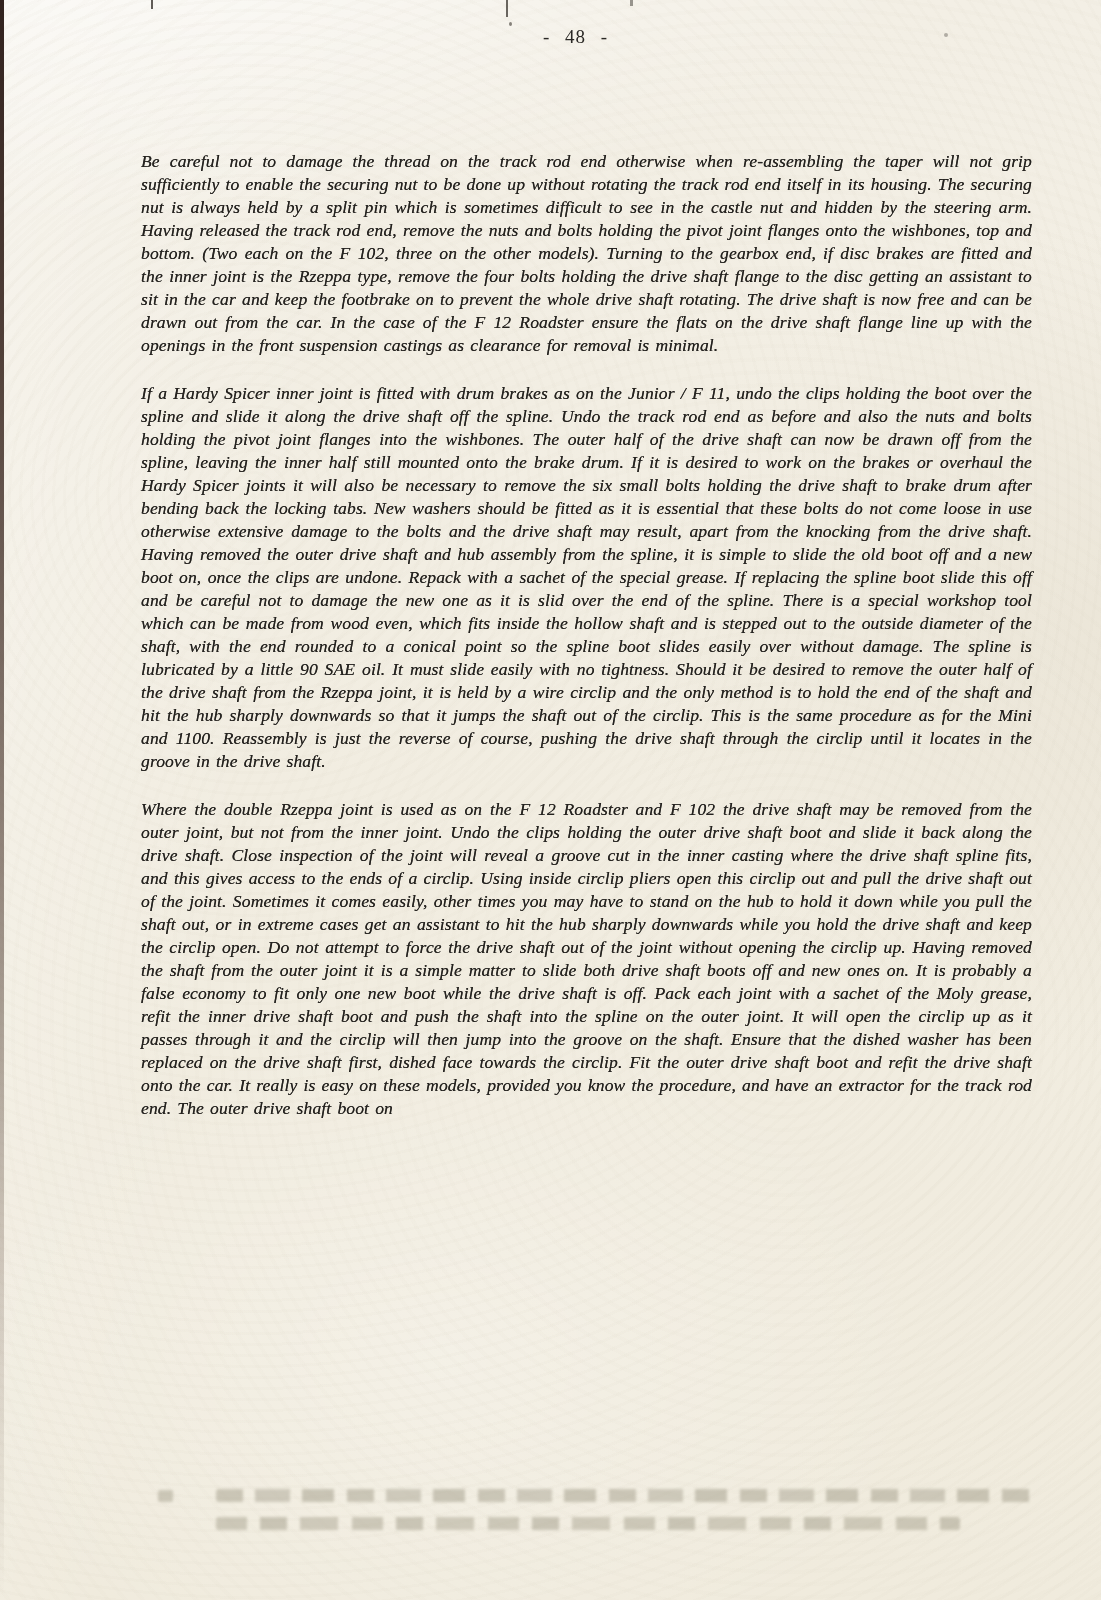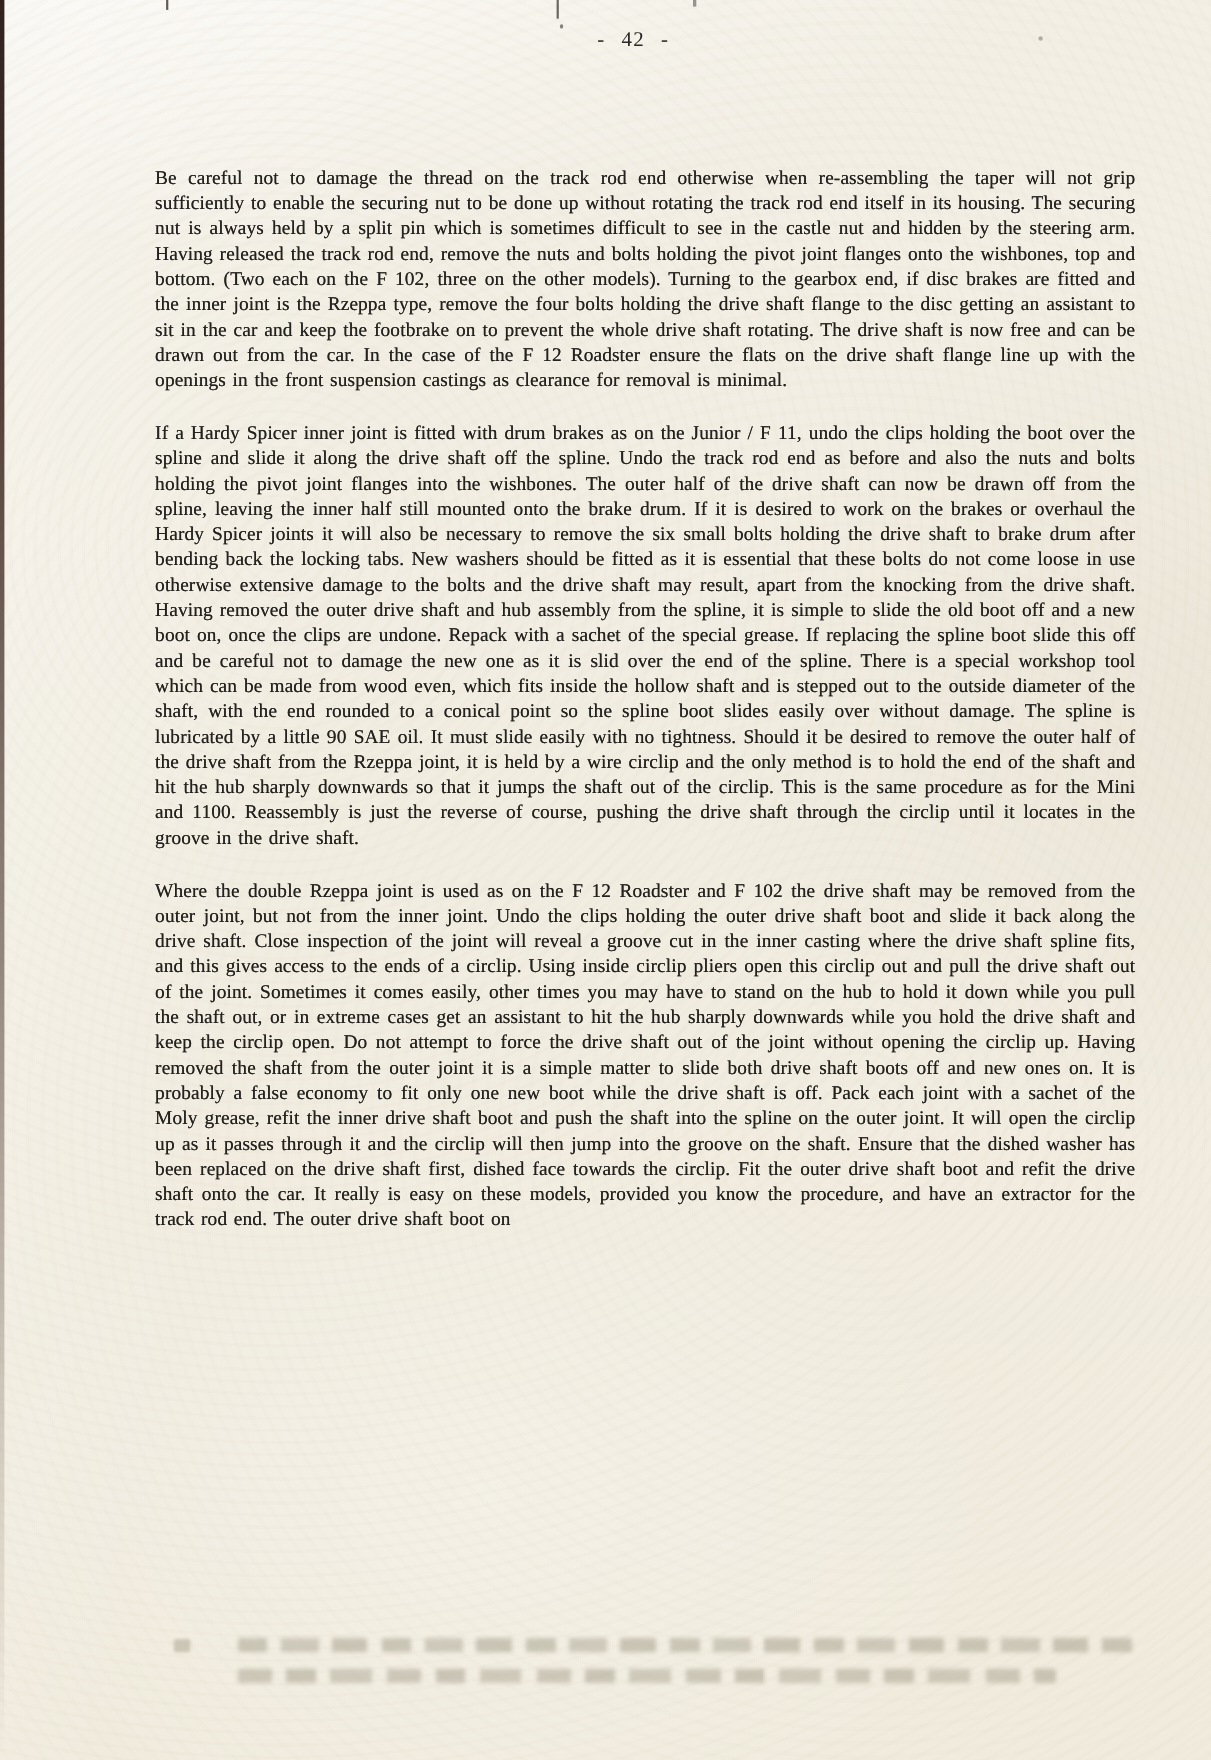--- a/index.html
+++ b/index.html
@@ -65,20 +65,21 @@
     color: #24221f;
     font-size: 17.6px;
     line-height: 23px;
     letter-spacing: 0.1px;
     word-spacing: 1.6px;
     text-shadow: 0 0 0.45px rgba(36,34,31,0.85);
   }
   .para {
     text-align: justify;
     margin: 0 0 25px 0;
+    font-style: italic;
   }
   
   .scan-mark {
     position: absolute;
     background: #3a352f;
   }
   .mark-a { left: 151px; top: 0; width: 2px; height: 9px; opacity: .8; }
   .mark-b { left: 506px; top: 0; width: 2px; height: 17px; opacity: .75; }
   .mark-c { left: 509px; top: 22px; width: 3px; height: 4px; border-radius: 50%; opacity: .6; }
   .mark-d { left: 630px; top: 0; width: 3px; height: 6px; opacity: .5; }
@@ -120,21 +121,21 @@
 <div class="page">
   <div class="grain"></div>
   <div class="edge-shadow-left"></div>
 
   <span class="scan-mark mark-a"></span>
   <span class="scan-mark mark-b"></span>
   <span class="scan-mark mark-c"></span>
   <span class="scan-mark mark-d"></span>
   <span class="scan-mark mark-e"></span>
 
-  <div class="page-number">- 42 -</div>
+  <div class="page-number">- 48 -</div>
 
   <div class="text-block">
     <p class="para">Be careful not to damage the thread on the track rod end otherwise when re-assembling the taper will not grip sufficiently to enable the securing nut to be done up without rotating the track rod end itself in its housing. The securing nut is always held by a split pin which is sometimes difficult to see in the castle nut and hidden by the steering arm. Having released the track rod end, remove the nuts and bolts holding the pivot joint flanges onto the wishbones, top and bottom. (Two each on the F 102, three on the other models). Turning to the gearbox end, if disc brakes are fitted and the inner joint is the Rzeppa type, remove the four bolts holding the drive shaft flange to the disc getting an assistant to sit in the car and keep the footbrake on to prevent the whole drive shaft rotating. The drive shaft is now free and can be drawn out from the car. In the case of the F 12 Roadster ensure the flats on the drive shaft flange line up with the openings in the front suspension castings as clearance for removal is minimal.</p>
     <p class="para">If a Hardy Spicer inner joint is fitted with drum brakes as on the Junior / F 11, undo the clips holding the boot over the spline and slide it along the drive shaft off the spline. Undo the track rod end as before and also the nuts and bolts holding the pivot joint flanges into the wishbones. The outer half of the drive shaft can now be drawn off from the spline, leaving the inner half still mounted onto the brake drum. If it is desired to work on the brakes or overhaul the Hardy Spicer joints it will also be necessary to remove the six small bolts holding the drive shaft to brake drum after bending back the locking tabs. New washers should be fitted as it is essential that these bolts do not come loose in use otherwise extensive damage to the bolts and the drive shaft may result, apart from the knocking from the drive shaft. Having removed the outer drive shaft and hub assembly from the spline, it is simple to slide the old boot off and a new boot on, once the clips are undone. Repack with a sachet of the special grease. If replacing the spline boot slide this off and be careful not to damage the new one as it is slid over the end of the spline. There is a special workshop tool which can be made from wood even, which fits inside the hollow shaft and is stepped out to the outside diameter of the shaft, with the end rounded to a conical point so the spline boot slides easily over without damage. The spline is lubricated by a little 90 SAE oil. It must slide easily with no tightness. Should it be desired to remove the outer half of the drive shaft from the Rzeppa joint, it is held by a wire circlip and the only method is to hold the end of the shaft and hit the hub sharply downwards so that it jumps the shaft out of the circlip. This is the same procedure as for the Mini and 1100. Reassembly is just the reverse of course, pushing the drive shaft through the circlip until it locates in the groove in the drive shaft.</p>
     <p class="para">Where the double Rzeppa joint is used as on the F 12 Roadster and F 102 the drive shaft may be removed from the outer joint, but not from the inner joint. Undo the clips holding the outer drive shaft boot and slide it back along the drive shaft. Close inspection of the joint will reveal a groove cut in the inner casting where the drive shaft spline fits, and this gives access to the ends of a circlip. Using inside circlip pliers open this circlip out and pull the drive shaft out of the joint. Sometimes it comes easily, other times you may have to stand on the hub to hold it down while you pull the shaft out, or in extreme cases get an assistant to hit the hub sharply downwards while you hold the drive shaft and keep the circlip open. Do not attempt to force the drive shaft out of the joint without opening the circlip up. Having removed the shaft from the outer joint it is a simple matter to slide both drive shaft boots off and new ones on. It is probably a false economy to fit only one new boot while the drive shaft is off. Pack each joint with a sachet of the Moly grease, refit the inner drive shaft boot and push the shaft into the spline on the outer joint. It will open the circlip up as it passes through it and the circlip will then jump into the groove on the shaft. Ensure that the dished washer has been replaced on the drive shaft first, dished face towards the circlip. Fit the outer drive shaft boot and refit the drive shaft onto the car. It really is easy on these models, provided you know the procedure, and have an extractor for the track rod end. The outer drive shaft boot on</p>
   </div>
 
   <div class="ghost-line ghost-1"></div>
   <div class="ghost-line ghost-2"></div>
   <div class="ghost-num"></div>

